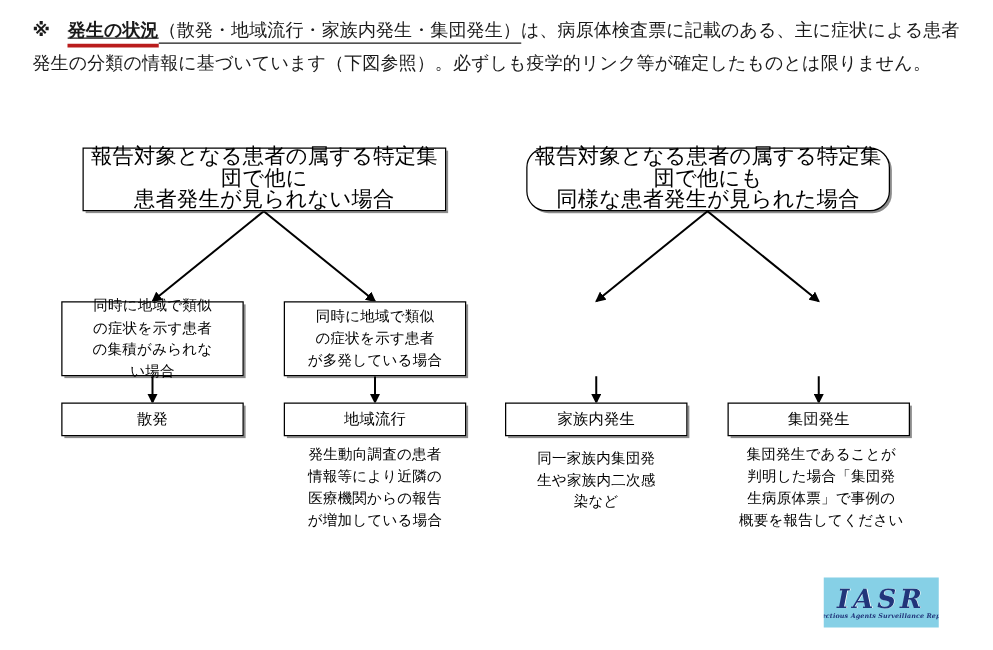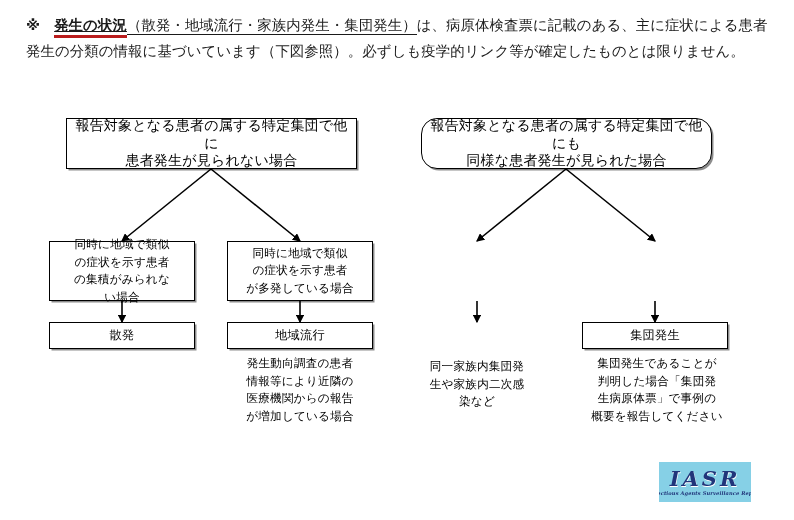--- a/index.html
+++ b/index.html
@@ -69,21 +69,21 @@
     justify-content: center;
     text-align: center;
     font-size: 11.6px;
     line-height: 17.5px;
     letter-spacing: 0.2px;
     color: #000000;
     padding: 2px 4px;
     z-index: 2;
   }
   .node.top {
-    font-size: 14px;
+    font-size: 17px;
   }
   .node.result {
     font-size: 12.2px;
   }
 
   .caption {
     position: absolute;
     text-align: center;
     font-size: 11.6px;
     line-height: 17.5px;
@@ -191,20 +191,23 @@
 
 
   <div class="node result" style="left:49px; top:222px; width:146px; height:27px;">
     <span>散発</span>
   </div>
 
   <div class="node result" style="left:227px; top:222px; width:146px; height:27px;">
     <span>地域流行</span>
   </div>
 
+  <div class="node result" style="left:404px; top:222px; width:146px; height:27px;">
+    <span>家族内発生</span>
+  </div>
 
   <div class="node result" style="left:582px; top:222px; width:146px; height:27px;">
     <span>集団発生</span>
   </div>
 
 
   <div class="caption" style="left:224px; top:255px; width:152px;">
     <span>発生動向調査の患者</span><br>
     <span>情報等により近隣の</span><br>
     <span>医療機関からの報告</span><br>

